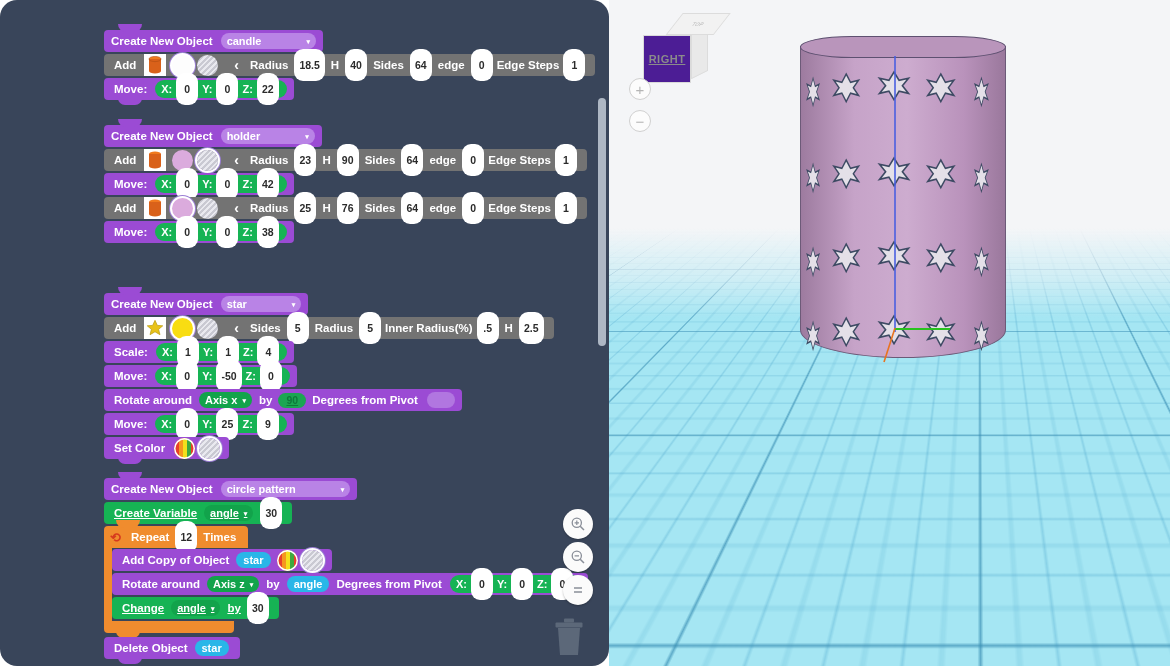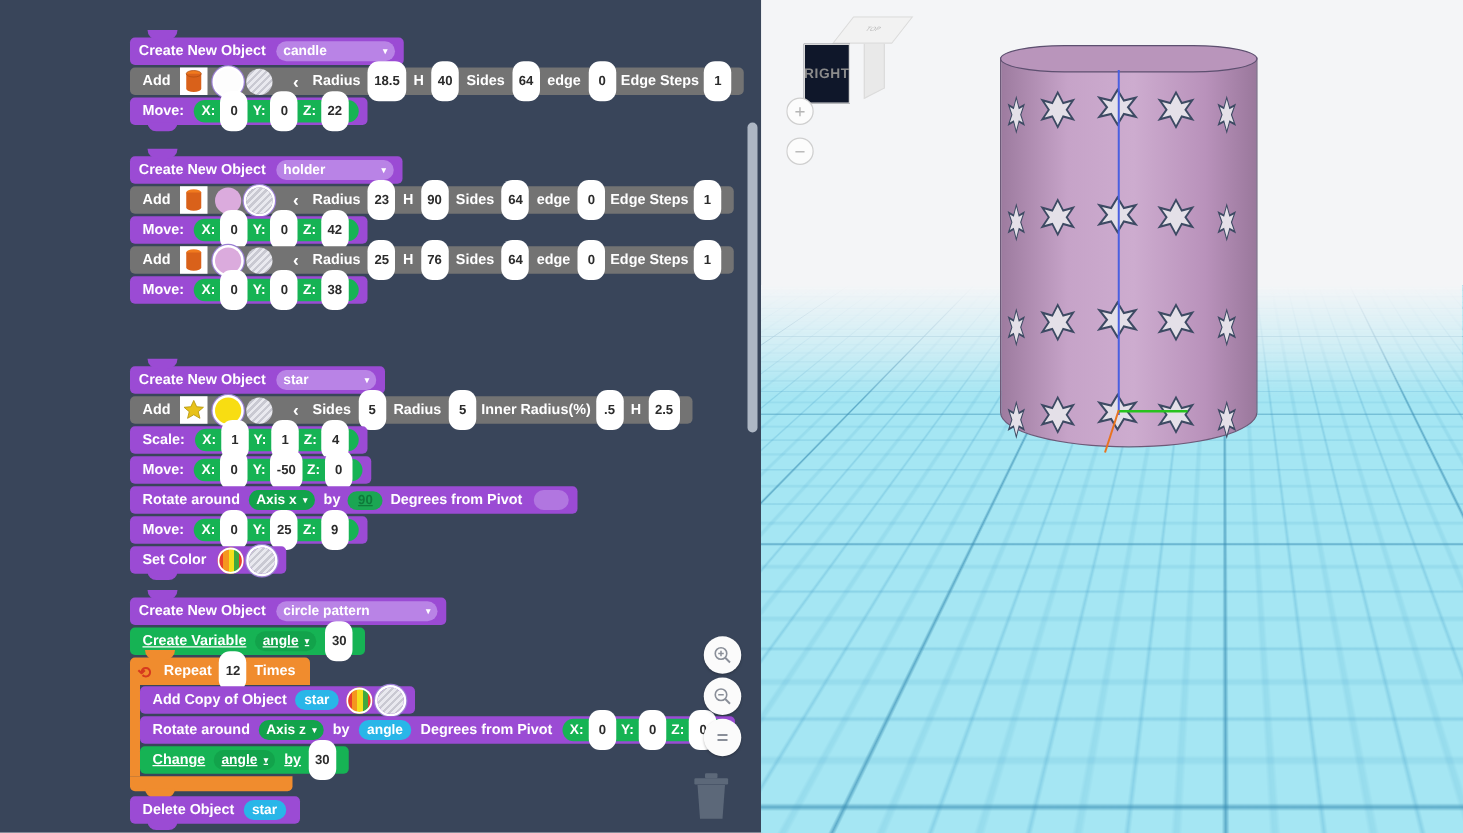--- a/index.html
+++ b/index.html
@@ -9,20 +9,21 @@
   }
   #app { position: relative; width: 1170px; height: 666px; display: flex; }
 
   
   #code-panel {
     position: relative;
     width: 609px; height: 666px;
     background: #39455a;
     overflow: hidden;
     flex: 0 0 609px;
+    border-radius: 17px;
   }
   #blocks-canvas { position: absolute; left: 0; top: 0; width: 609px; height: 666px; }
 
   .group { position: absolute; left: 104px; }
 
   
   .row {
     position: relative;
     display: inline-flex; align-items: center;
     height: 22px;
@@ -202,24 +203,24 @@
   #cyl-top {
     position: absolute; left: 0; top: 0px; width: 206px; height: 22px;
     background: #b995bb; border: 1px solid #5d5070;
     border-radius: 50% / 100%;
   }
   #star-layer { position: absolute; left: 0; top: 0; width: 206px; height: 330px; }
 
   
   #view-cube { position: absolute; left: 26px; top: 13px; width: 72px; height: 72px; }
   #cube-front {
-    position: absolute; left: 8px; top: 22px; width: 37px; height: 48px;
-    background: #0f172a; border: 1px solid #dadada;
+    position: absolute; left: 8px; top: 22px; width: 48px; height: 48px;
+    background: #4c1d95; border: 1px solid #dadada;
     display: flex; align-items: center; justify-content: center;
-    font-size: 11px; font-weight: bold; color: #8b8b8b; letter-spacing: .5px;
+    font-size: 11px; font-weight: bold; color: #8b8b8b; letter-spacing: .5px; text-decoration: underline;
   }
   #cube-top {
     position: absolute; left: 8px; top: 22px; width: 48px; height: 22px;
     background: #f2f2f2; border: 1px solid #dcdcdc;
     transform: skewX(-38deg) translate(14px, -22px);
     display:flex; align-items:center; justify-content:center;
     font-size: 5px; color: #b6b6b6; letter-spacing:.3px;
   }
   #cube-right {
     position: absolute; left: 56px; top: 22px; width: 17px; height: 48px;

